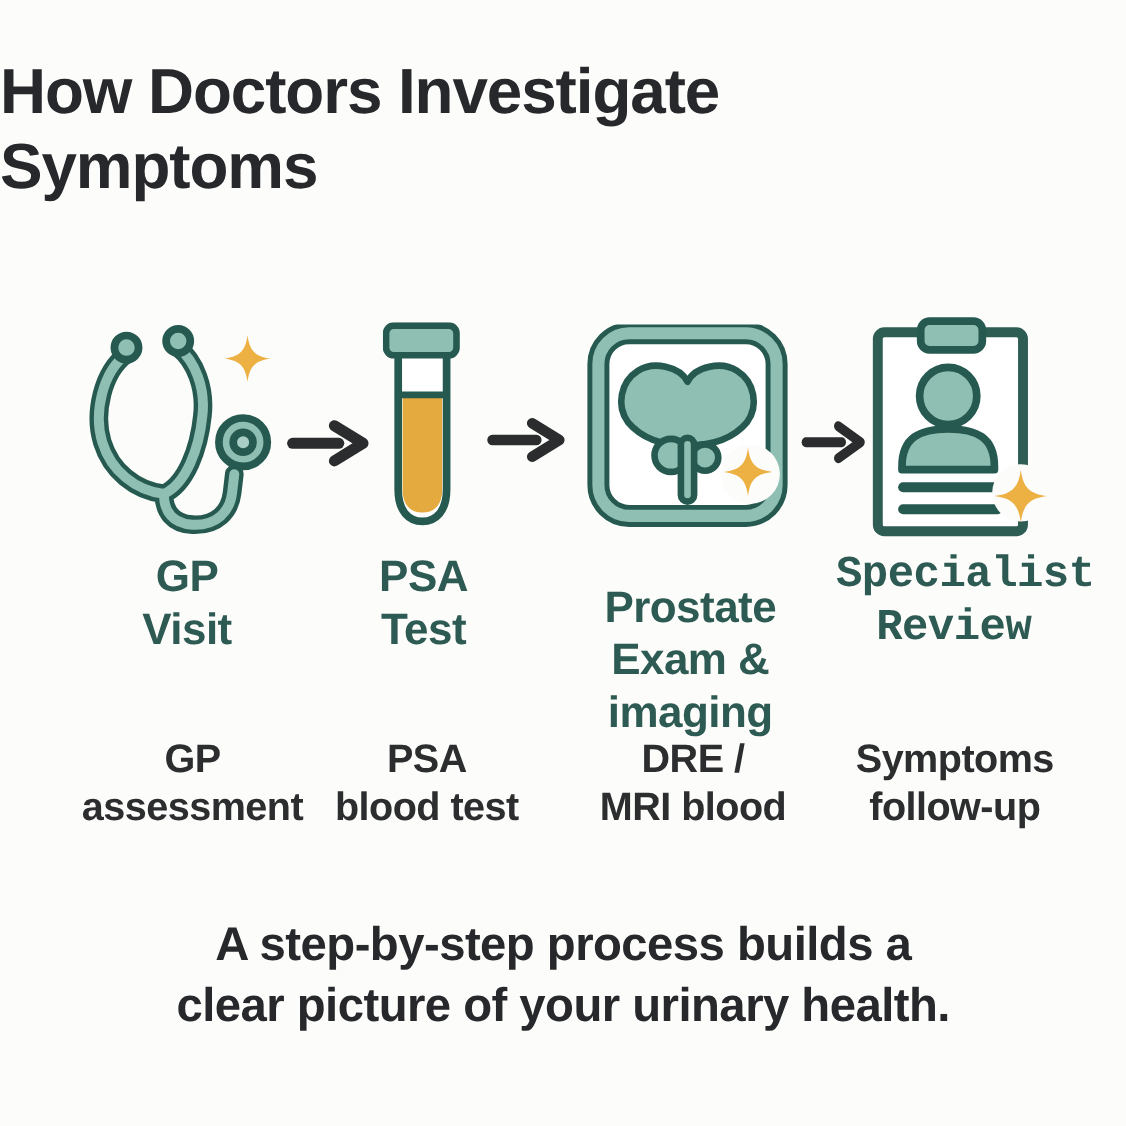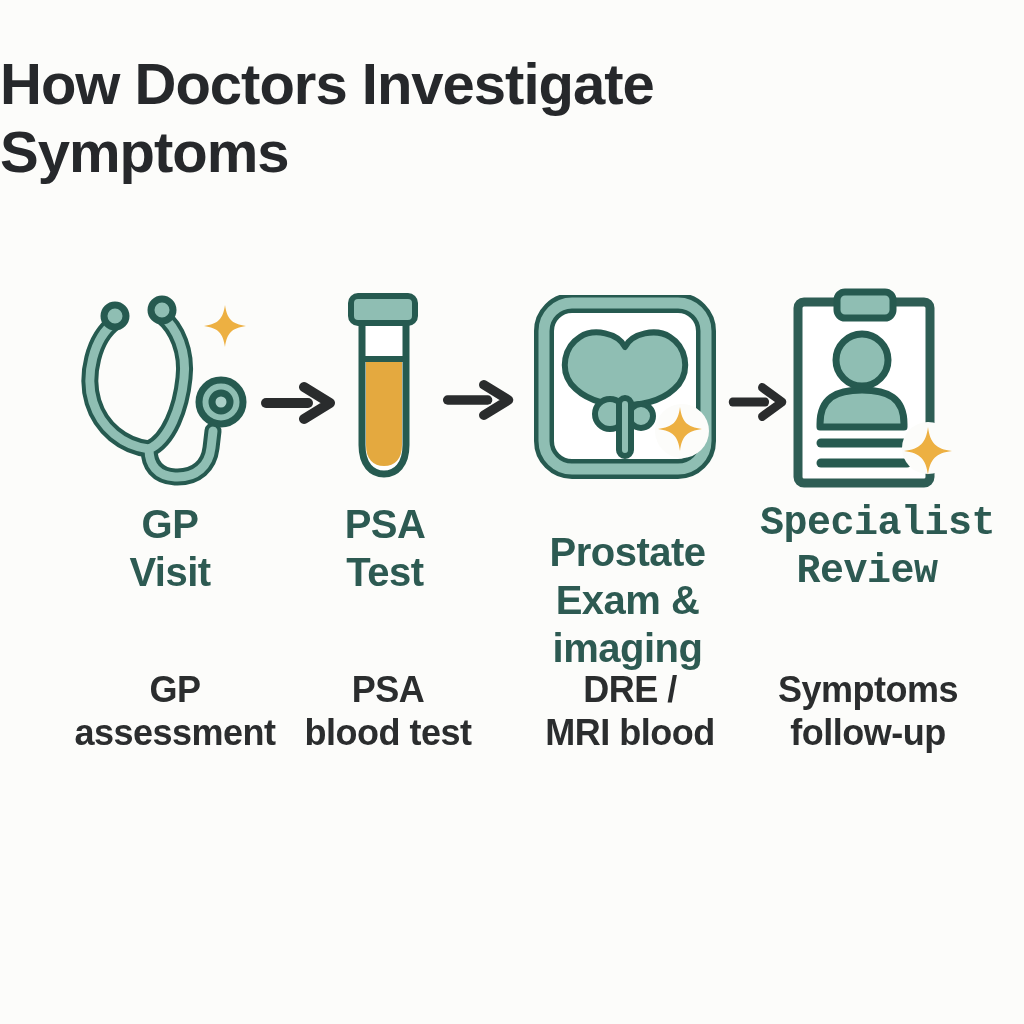--- a/index.html
+++ b/index.html
@@ -109,14 +109,16 @@
         <circle cx="138" cy="160" r="26" fill="#fcfcfa"></circle>
         <path d="M138 139 C140 155 146 161 162 163 C146 165 140 171 138 187 C136 171 130 165 114 163 C130 161 136 155 138 139 Z" fill="#edb042"></path>
       </svg>
     </div>
     <div class="abs pre step-label" style="left:760px;top:500px;width:214px;font-family:Liberation Mono, monospace;">Specialist
 Review</div>
     <div class="abs pre step-sublabel" style="left:758px;top:668px;width:220px;">Symptoms
 follow-up</div>
   </div>
 
+  <div id="footer" class="abs pre">A step-by-step process builds a
+clear picture of your urinary health.</div>
 
 </div>
 
 </body></html>

